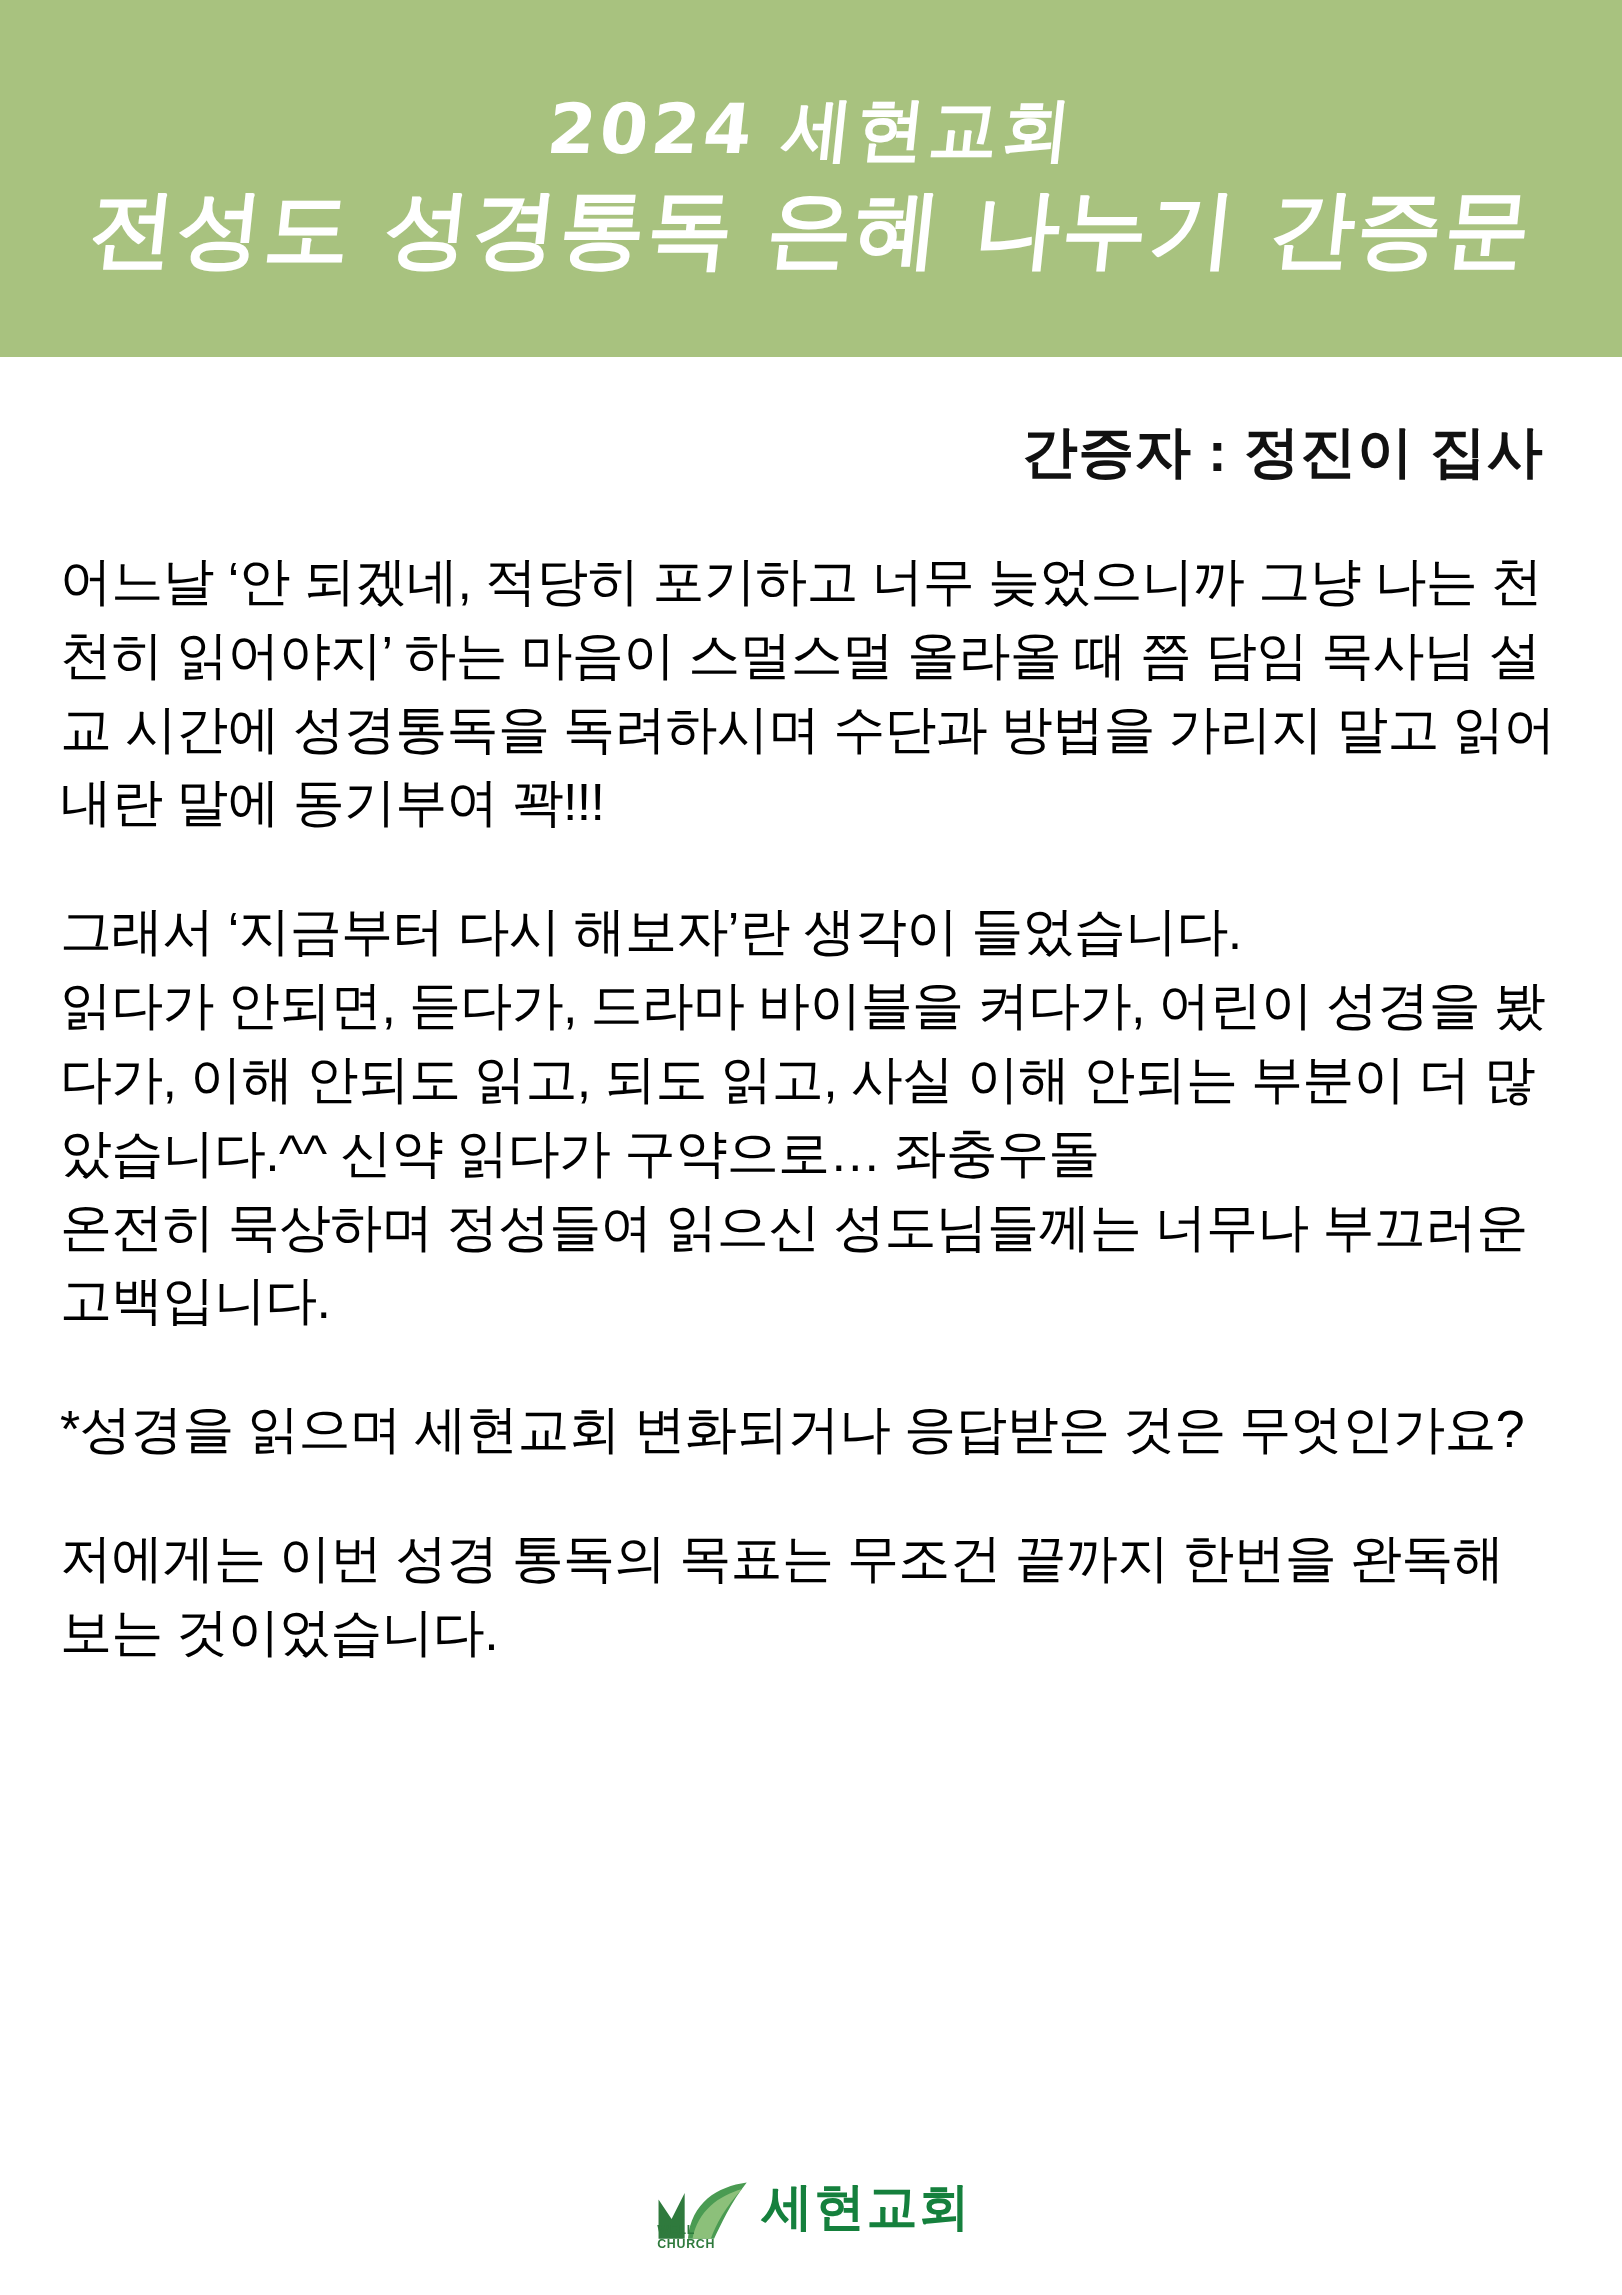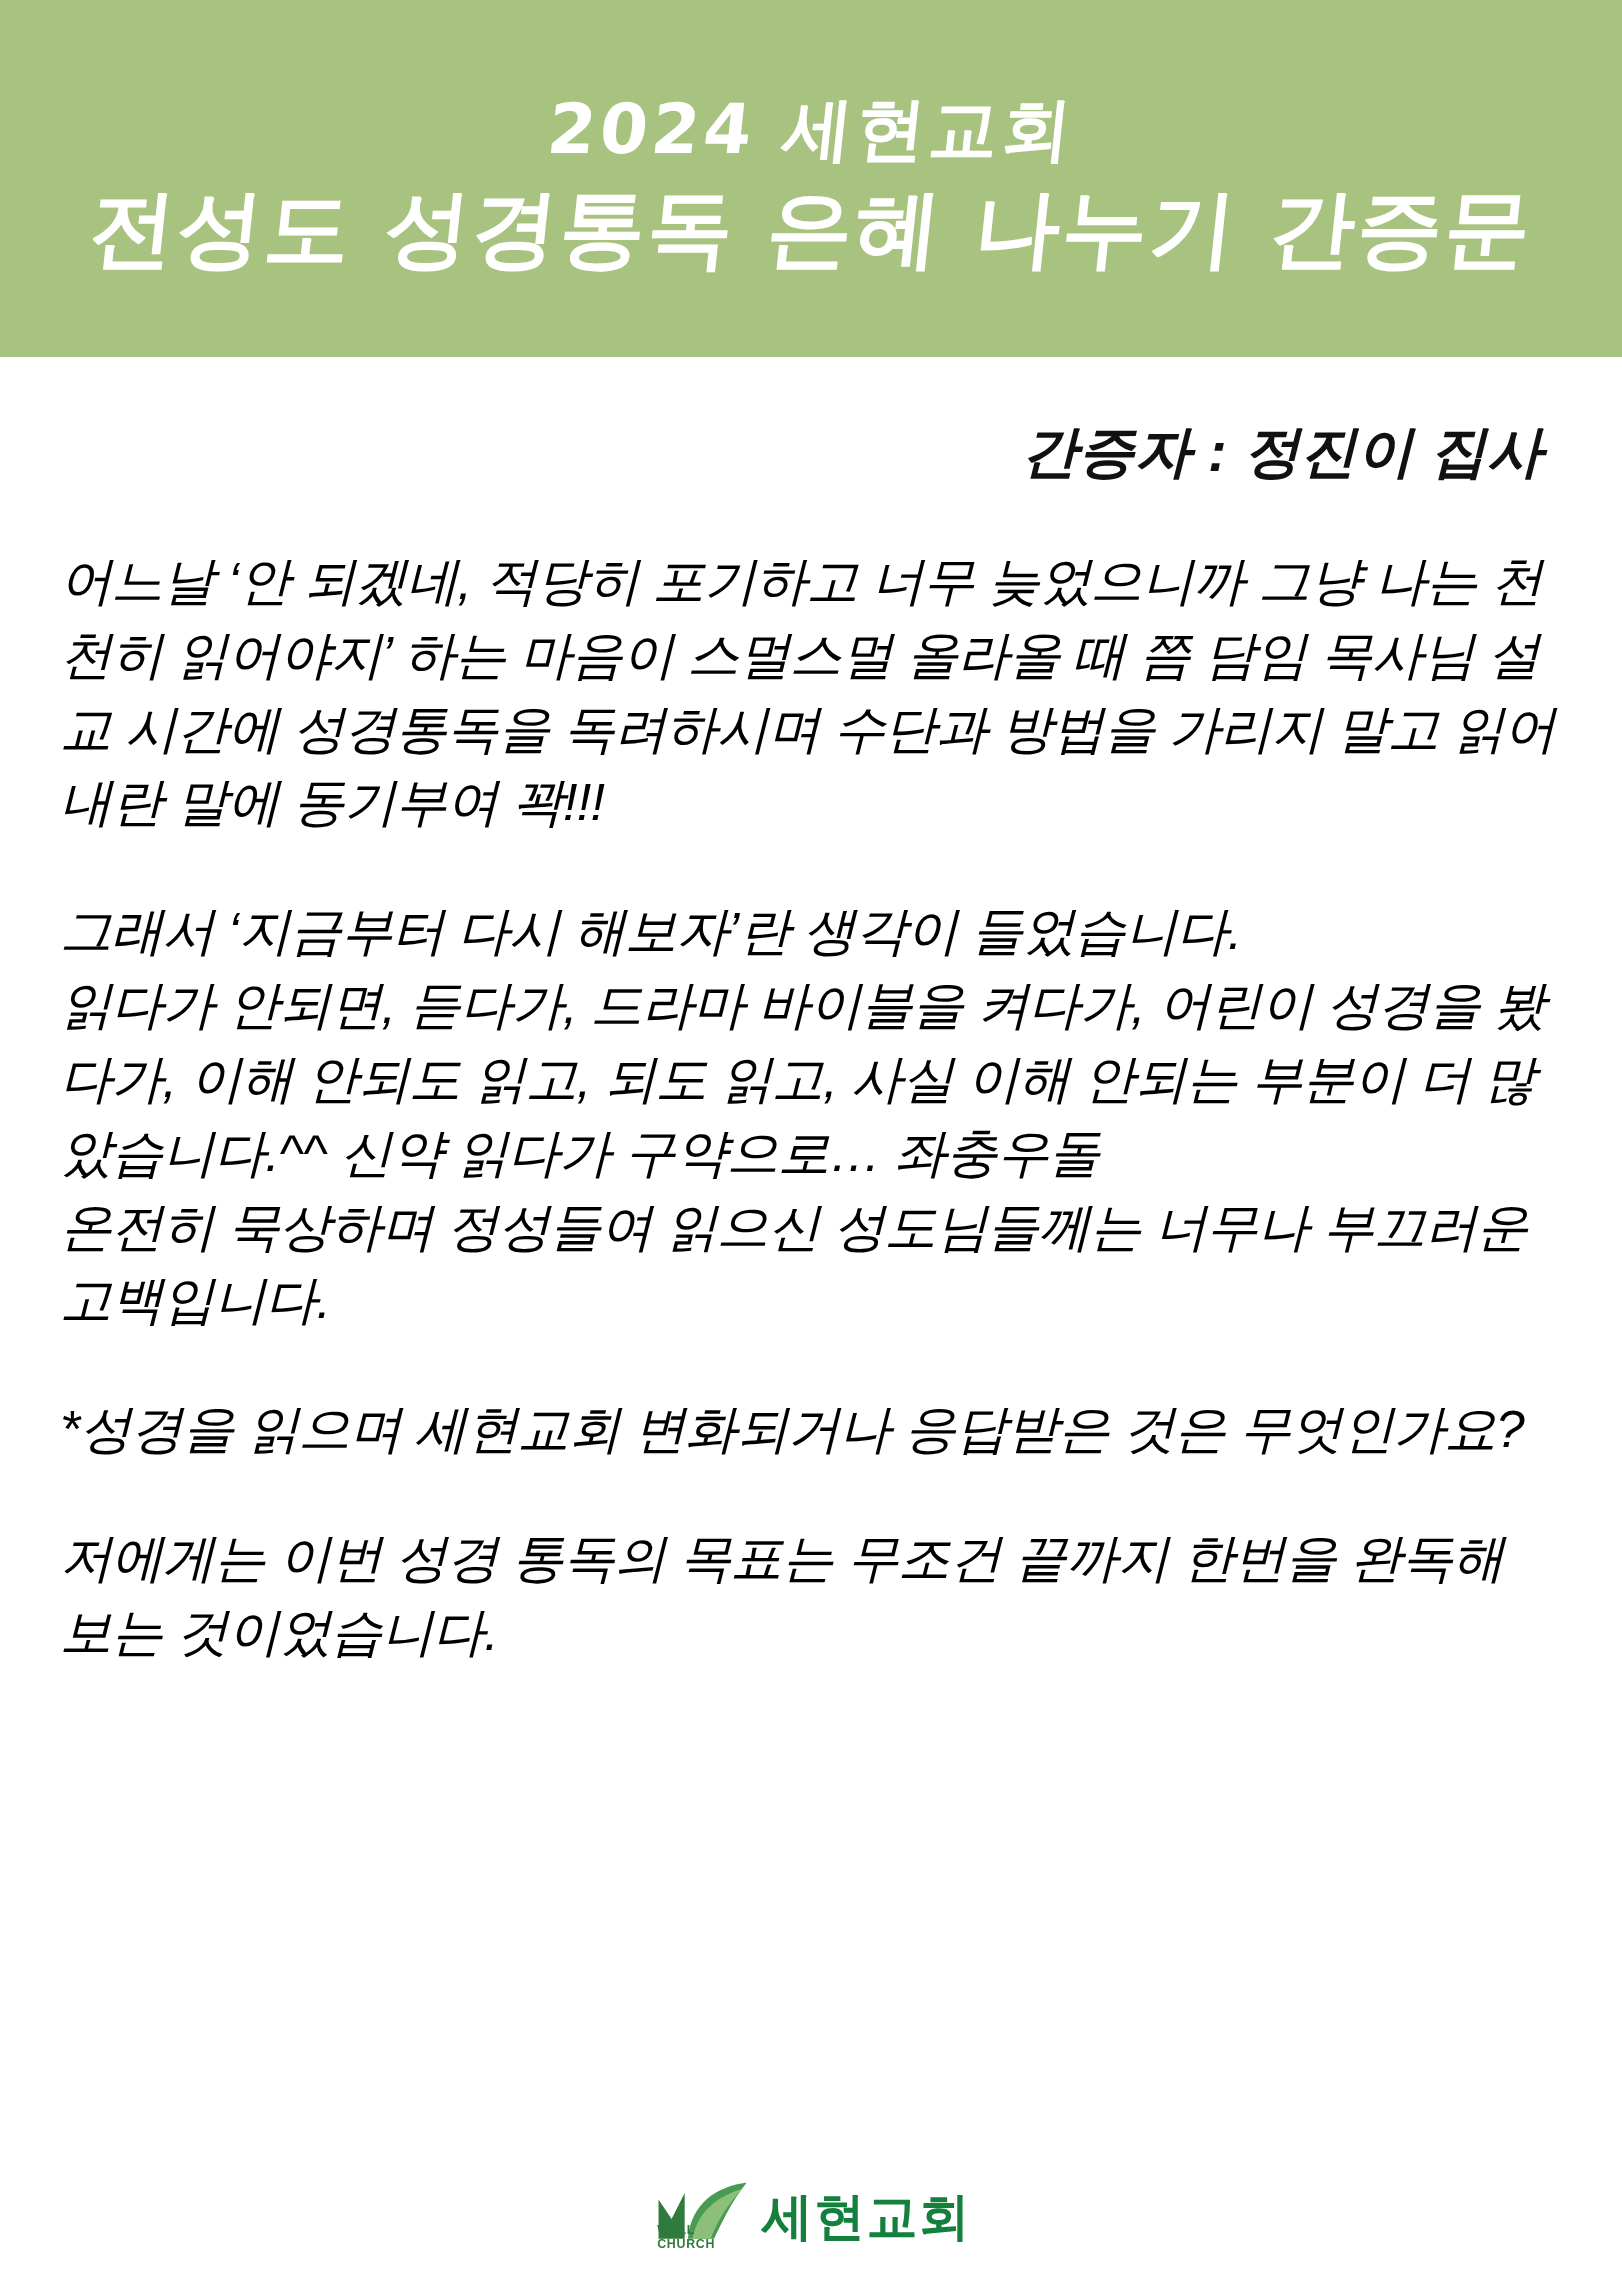--- a/index.html
+++ b/index.html
@@ -47,21 +47,20 @@
     line-height: 1.2;
     text-align: center;
     transform: skewX(-6deg);
     margin-top: 9.2px;
   }
 
   
   .content {
     box-sizing: border-box;
     padding: 0 60px;
-    font-style: italic;
   }
   .witness-line {
     text-align: right;
     font-size: 56px;
     font-weight: bold;
     color: #111111;
     margin-top: 58px;
     margin-right: 19.6px;
     letter-spacing: 0.7px;
   }
@@ -81,21 +80,21 @@
     height: 55px;
   }
 
   
   .footer {
     position: absolute;
     left: 0;
     right: 0;
     bottom: 43px;
     display: flex;
-    align-items: flex-end;
+    align-items: flex-start;
     justify-content: center;
     gap: 11.8px;
   }
   .logo-mark {
     width: 98px;
     height: 79px;
     position: relative;
   }
   .logo-text {
     font-size: 51px;

